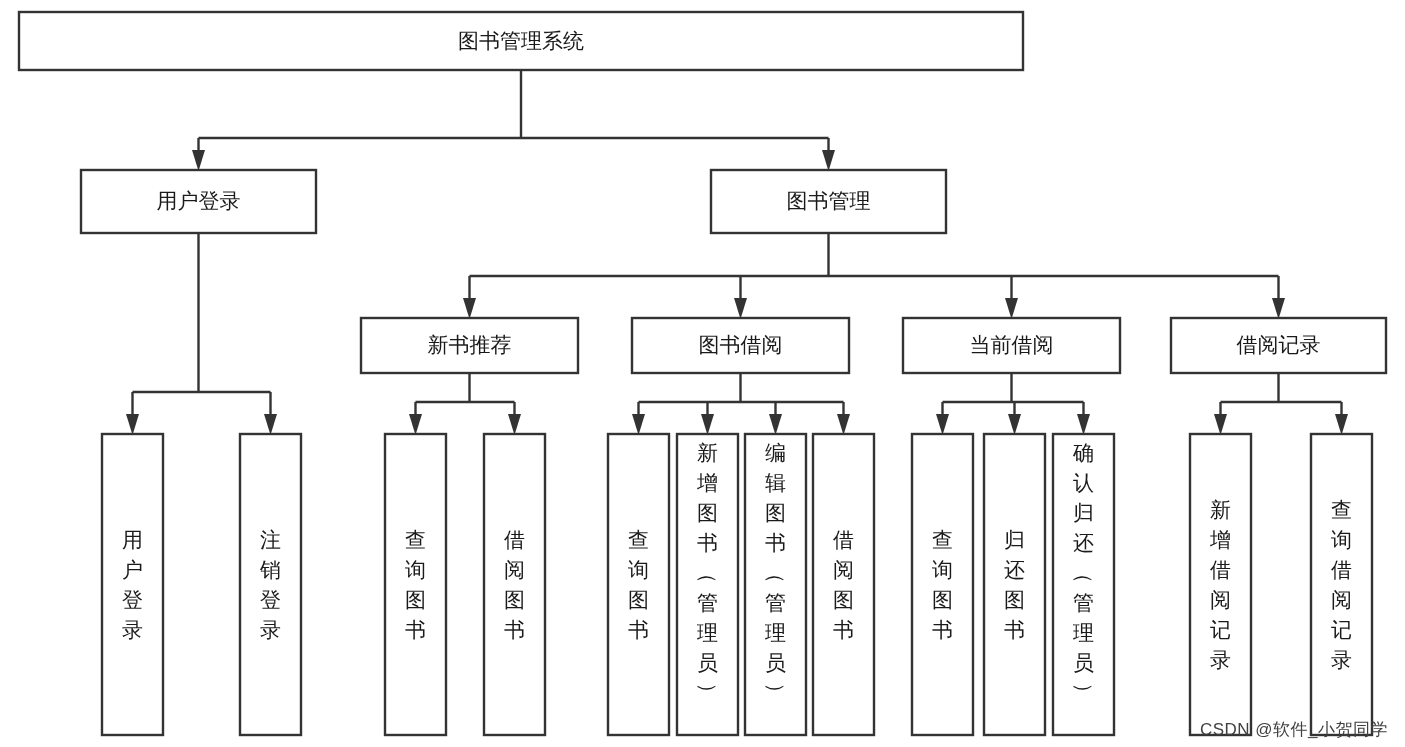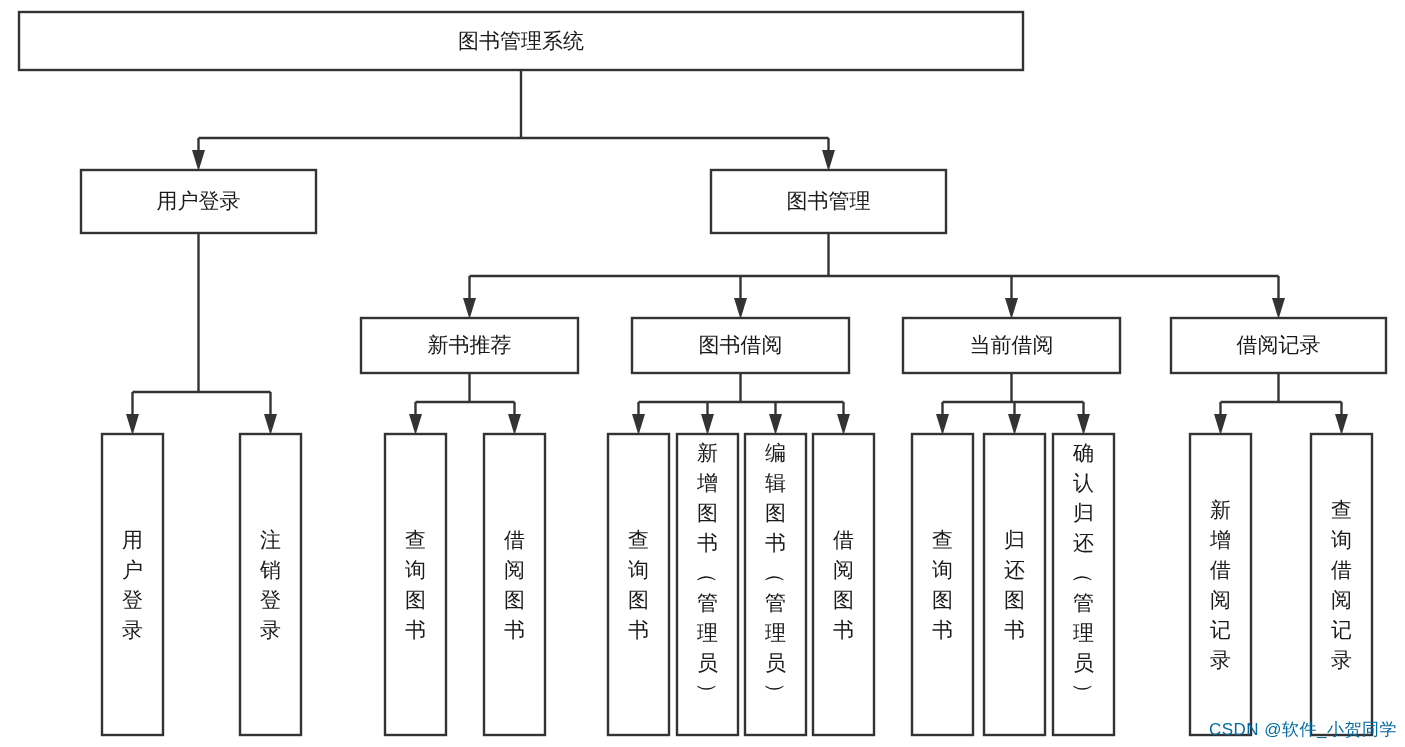--- a/index.html
+++ b/index.html
@@ -42,25 +42,25 @@
     dominant-baseline: middle;
   }
   .leaf-char {
     font-family: "Liberation Sans", "DejaVu Sans", sans-serif;
     font-size: 21px;
     fill: #1a1a1a;
     text-anchor: middle;
   }
   .watermark {
     position: absolute;
-    right: 8px;
+    right: 17px;
     bottom: 6px;
     font-family: "Liberation Sans", "DejaVu Sans", sans-serif;
     font-size: 17px;
-    color: #0369a1;
+    color: #404040;
     letter-spacing: 0.5px;
     white-space: nowrap;
     pointer-events: none;
   }
 </style>
 </head>
 <body>
 
 <svg id="diagram" viewBox="0 0 1405 747" xmlns="http://www.w3.org/2000/svg">
   <rect x="0" y="0" width="1405" height="747" fill="#ffffff"></rect>

